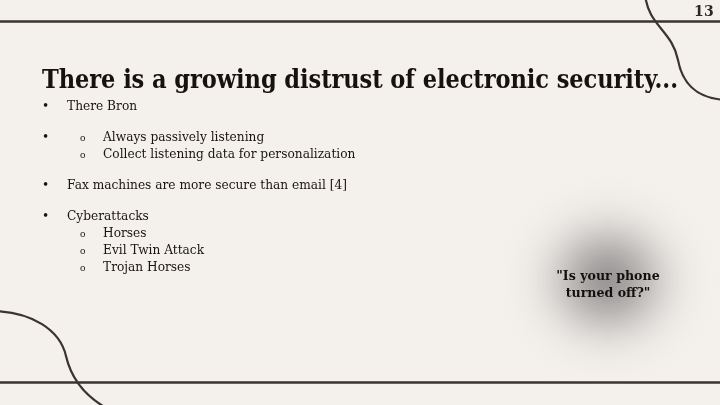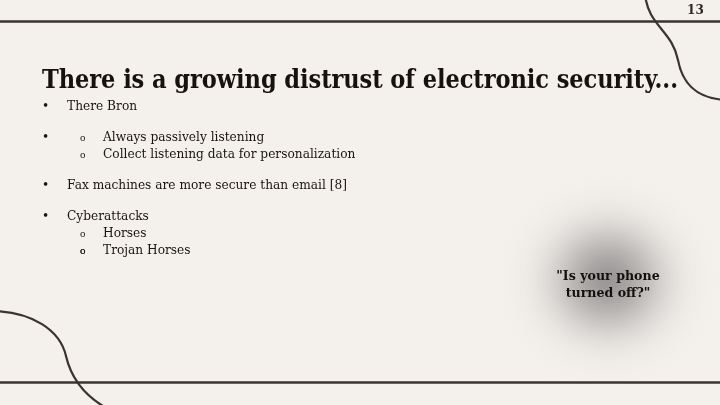--- a/index.html
+++ b/index.html
@@ -26,25 +26,25 @@
     position: absolute;
     left: 0; top: 0;
     width: 720px;
     height: 405px;
     pointer-events: none;
   }
 
   
   #page-number {
     position: absolute;
-    right: 16px;
+    right: 6px;
     top: 3px;
     font-family: "DejaVu Serif", "Liberation Serif", serif;
     font-weight: bold;
-    font-size: 12px;
+    font-size: 14px;
     color: #2e2723;
     letter-spacing: 0.2px;
   }
 
   
   #title {
     position: absolute;
     left: 42px;
     top: 47px;
     font-family: "DejaVu Serif", "Liberation Serif", serif;
@@ -177,35 +177,36 @@
       </div>
       <div class="bullet-l2">
         <span class="marker">o</span>
         <span>Collect listening data for personalization</span>
       </div>
     </div>
 
     <div class="group">
       <div class="bullet-l1">
         <span class="marker">•</span>
-        <span>Fax machines are more secure than email [8]</span>
+        <span>Fax machines are more secure than email [4]</span>
       </div>
     </div>
 
     <div class="group">
       <div class="bullet-l1">
         <span class="marker">•</span>
         <span>Cyberattacks</span>
       </div>
       <div class="bullet-l2">
         <span class="marker">o</span>
         <span>Horses</span>
       </div>
       <div class="bullet-l2">
         <span class="marker">o</span>
+        <span>Evil Twin Attack</span>
       </div>
       <div class="bullet-l2">
         <span class="marker">o</span>
         <span>Trojan Horses</span>
       </div>
     </div>
 
   </div>
 
   <div id="quote-wrap">

